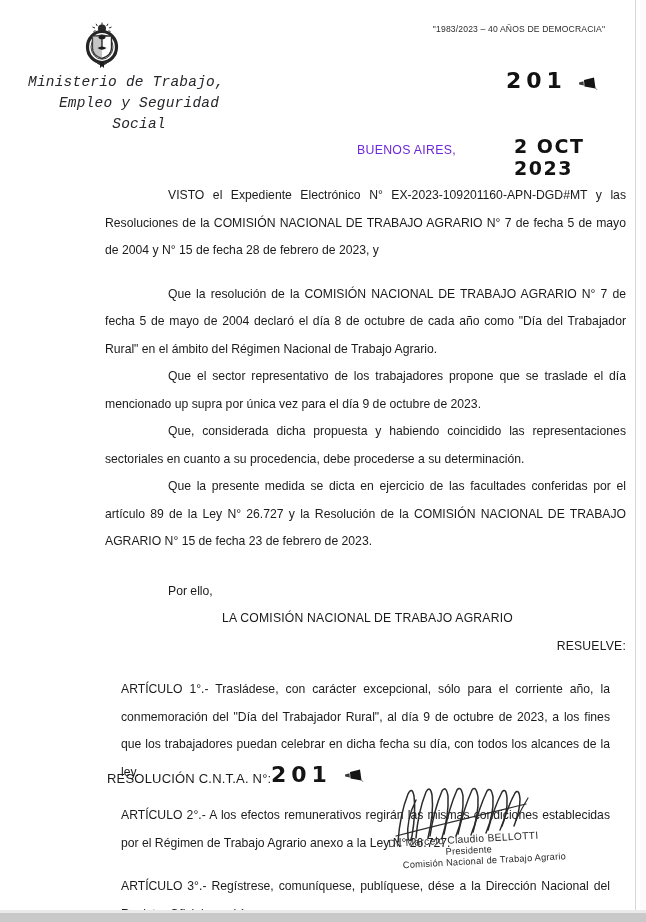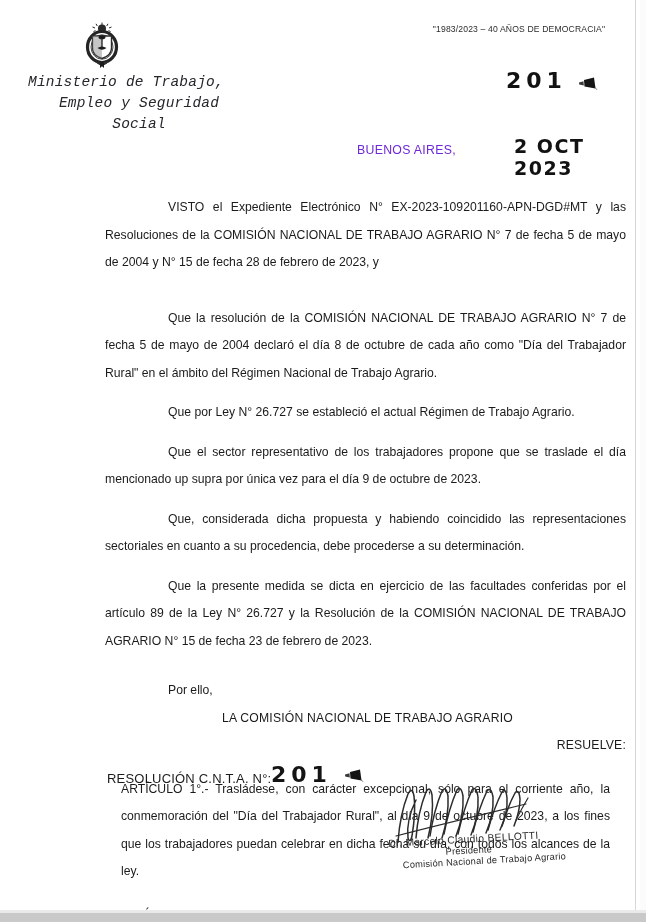--- a/index.html
+++ b/index.html
@@ -138,21 +138,21 @@
     width: 521px;
   }
   .p {
     font-size: 12.2px;
     line-height: 27.5px;
     text-align: justify;
     text-justify: inter-word;
     color: #1b1b1b;
     margin: 0;
   }
-  .p.indent { text-indent: 63px; margin-top: 12px; }
+  .p.indent { text-indent: 63px; }
   .spacer-16 { height: 16px; }
   .spacer-22 { height: 22px; }
 
   .heading-considerando {
     text-indent: 63px;
     font-size: 12.2px;
     line-height: 27.5px;
     color: #1b1b1b;
   }
 
@@ -310,21 +310,20 @@
   <div class="date-stamp">2 OCT 2023</div>
 
   <div class="body-block">
 
     <p class="p indent">VISTO el Expediente Electrónico N° EX-2023-109201160-APN-DGD#MT y las Resoluciones de la COMISIÓN NACIONAL DE TRABAJO AGRARIO N° 7 de fecha 5 de mayo de 2004 y N° 15 de fecha 28 de febrero de 2023, y</p>
 
     <div class="spacer-16"></div>
 
 
     <p class="p indent">Que la resolución de la COMISIÓN NACIONAL DE TRABAJO AGRARIO N° 7 de fecha 5 de mayo de 2004 declaró el día 8 de octubre de cada año como "Día del Trabajador Rural" en el ámbito del Régimen Nacional de Trabajo Agrario.</p>
-    <p class="p indent">Que por Ley N° 26.727 se estableció el actual Régimen de Trabajo Agrario.</p>
     <p class="p indent">Que el sector representativo de los trabajadores propone que se traslade el día mencionado up supra por única vez para el día 9 de octubre de 2023.</p>
     <p class="p indent">Que, considerada dicha propuesta y habiendo coincidido las representaciones sectoriales en cuanto a su procedencia, debe procederse a su determinación.</p>
     <p class="p indent">Que la presente medida se dicta en ejercicio de las facultades conferidas por el artículo 89 de la Ley N° 26.727 y la Resolución de la COMISIÓN NACIONAL DE TRABAJO AGRARIO N° 15 de fecha 23 de febrero de 2023.</p>
 
     <div class="spacer-22"></div>
 
     <div class="por-ello">Por ello,</div>
     <div class="centered-line org">LA COMISIÓN NACIONAL DE TRABAJO AGRARIO</div>
     <div class="centered-line resuelve">RESUELVE:</div>
 

